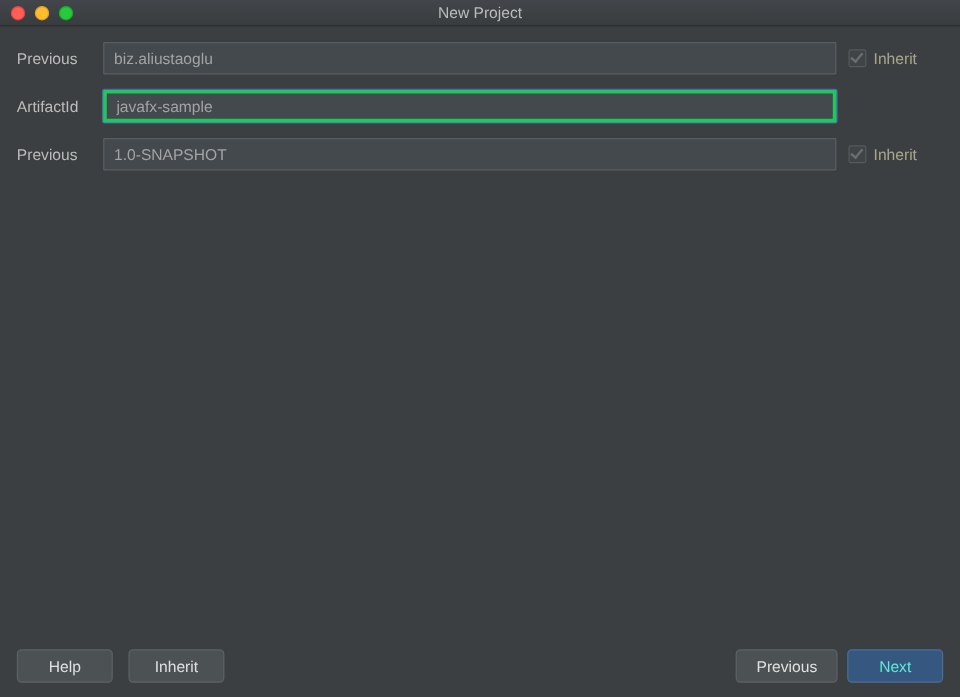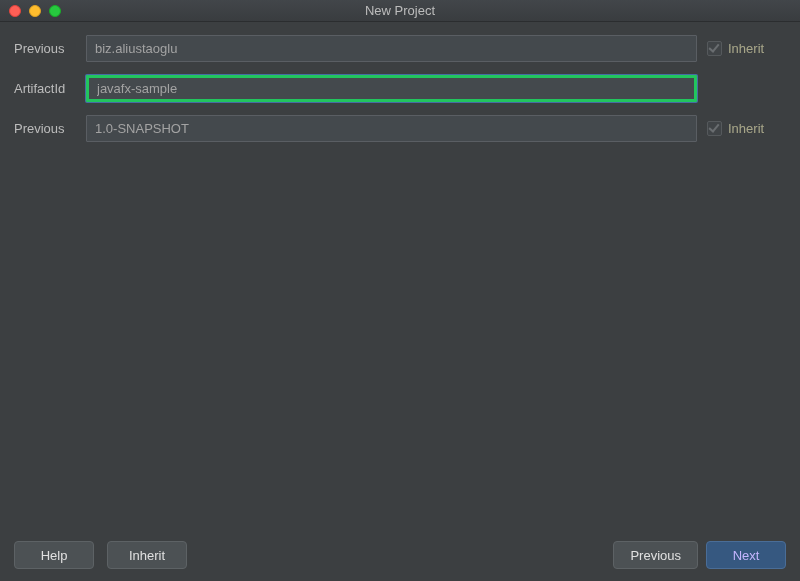--- a/index.html
+++ b/index.html
@@ -117,21 +117,21 @@
     border: 1px solid #5d6265;
     color: #e0e0e0;
     font-size: 13px;
     font-family: inherit;
     border-radius: 4px;
     cursor: pointer;
   }
   .btn.primary {
     background: #365880;
     border: 1px solid #4a6d97;
-    color: #c4b5fd;
+    color: #5eead4;
   }
 </style>
 </head>
 <body>
 
 <div class="titlebar">
   <div class="traffic">
     <div class="tl close"></div>
     <div class="tl min"></div>
     <div class="tl zoom"></div>

